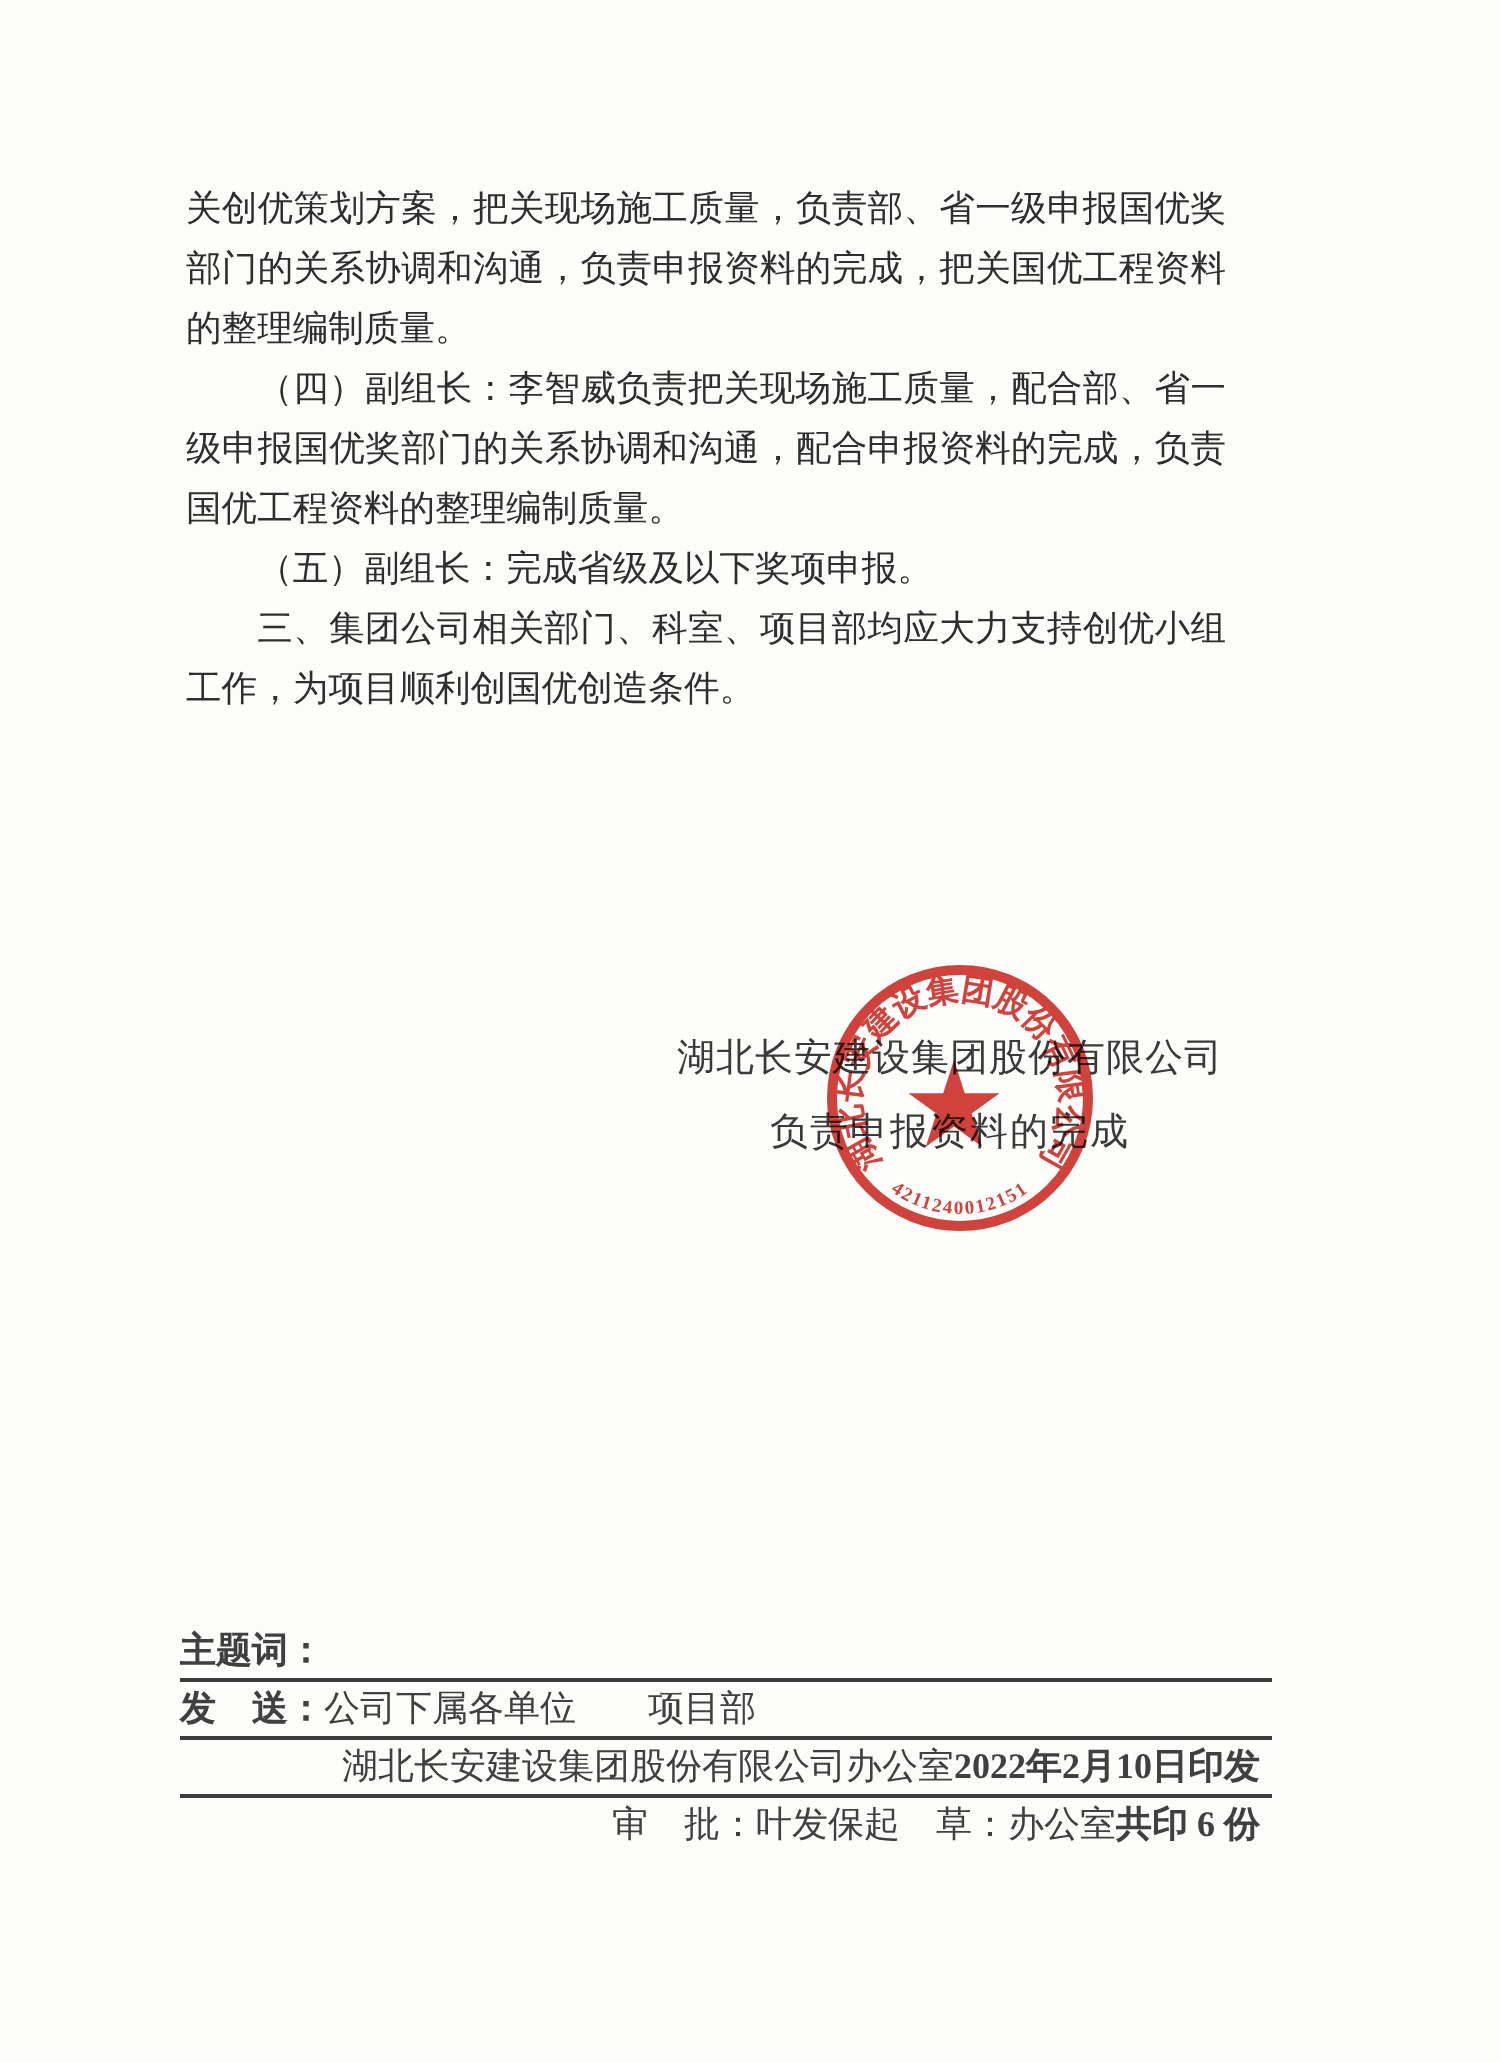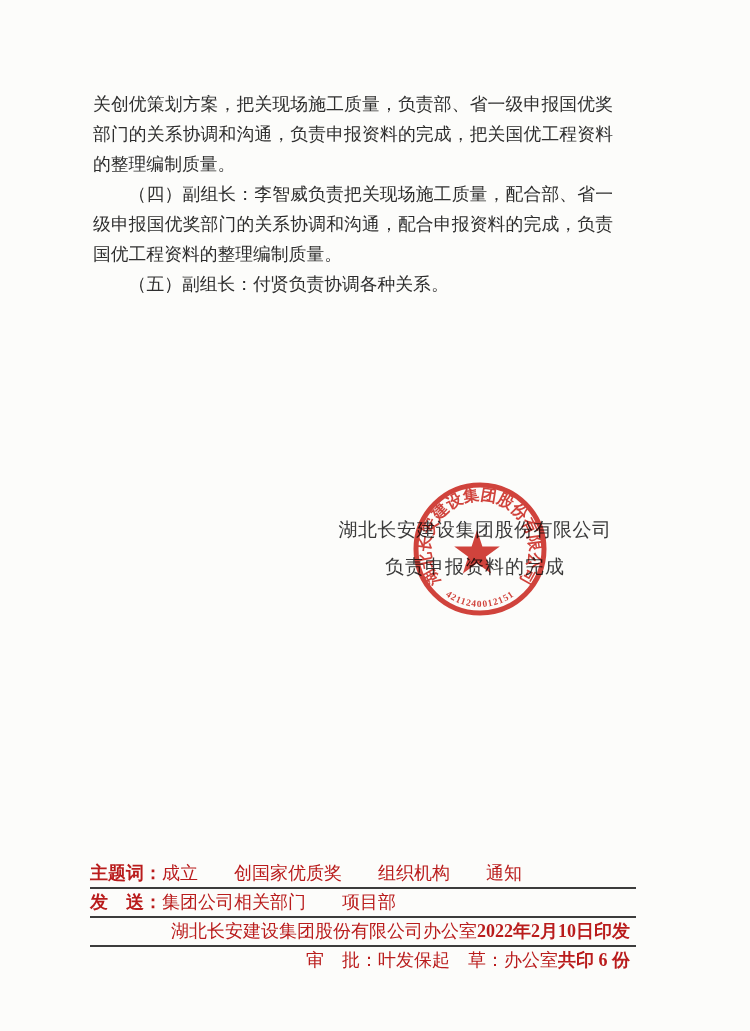--- a/index.html
+++ b/index.html
@@ -33,42 +33,43 @@
   .seal {
     position:absolute; left:405px; top:474px;
     width:150px; height:150px;
     mix-blend-mode:multiply;
     opacity:0.92;
   }
   .seal text { font-family:"Liberation Serif","DejaVu Serif",serif; font-weight:bold; }
 
   
   .footer {
-    position:absolute; left:90px; top:860px; width:546px;
-    font-size:18px; color:#b91c1c;
+    position:absolute; left:90px; top:812px; width:546px;
+    font-size:18px; color:#404040;
   }
   .frow {
     display:flex; align-items:center;
     height:27px; line-height:27px;
     white-space:pre;
   }
   .frow.underlined { border-bottom:2px solid #3c3c3c; }
   .frow.spread { justify-content:flex-end; }
   .flabel { font-weight:bold; }
   .fright { padding-right:6px;font-weight:bold; }
 </style>
 </head>
 <body>
 
 <div class="page">
 
   <div class="doc-body">
     <p class="cont">关创优策划方案，把关现场施工质量，负责部、省一级申报国优奖部门的关系协调和沟通，负责申报资料的完成，把关国优工程资料的整理编制质量。</p>
     <p>（四）副组长：李智威负责把关现场施工质量，配合部、省一级申报国优奖部门的关系协调和沟通，配合申报资料的完成，负责国优工程资料的整理编制质量。</p>
-    <p>（五）副组长：付贤负责协调各种关系。</p>
+    <p>（五）副组长：完成省级及以下奖项申报。</p>
+    <p>三、集团公司相关部门、科室、项目部均应大力支持创优小组工作，为项目顺利创国优创造条件。</p>
   </div>
 
   <div class="signature">
     <div class="sig-company">湖北长安建设集团股份有限公司</div>
     <div class="sig-date">负责申报资料的完成</div>
   </div>
 
   <svg class="seal" viewBox="0 0 150 150" aria-hidden="true">
     <circle cx="75" cy="75" r="64" fill="none" stroke="#d0342c" stroke-width="5"></circle>
     <defs>
@@ -79,24 +80,24 @@
       <textPath href="#sealArcTop" startOffset="50%" text-anchor="middle">湖北长安建设集团股份有限公司</textPath>
     </text>
     <text font-size="9.5" fill="#d0342c" letter-spacing="1">
       <textPath href="#sealArcBottom" startOffset="50%" text-anchor="middle">4211240012151</textPath>
     </text>
     <polygon fill="#d0342c" points="72,56 77.4,72.6 94.8,72.6 80.8,82.8 86.1,99.4 72,89.2 57.9,99.4 63.2,82.8 49.2,72.6 66.6,72.6"></polygon>
   </svg>
 
   <div class="footer">
     <div class="frow underlined">
-      <span class="flabel">主题词：</span><span>成立　　创国家优质奖　　组织机构　　通知</span>
+      <span class="flabel">主题词：</span>
     </div>
     <div class="frow underlined">
-      <span class="flabel">发　送：</span><span>集团公司相关部门　　项目部</span>
+      <span class="flabel">发　送：</span><span>公司下属各单位　　项目部</span>
     </div>
     <div class="frow underlined spread">
       <span>湖北长安建设集团股份有限公司办公室</span>
       <span class="fright">2022年2月10日印发</span>
     </div>
     <div class="frow spread">
       <span>审　批：叶发保</span>
       <span>起　草：办公室</span>
       <span class="fright">共印 6 份</span>
     </div>

